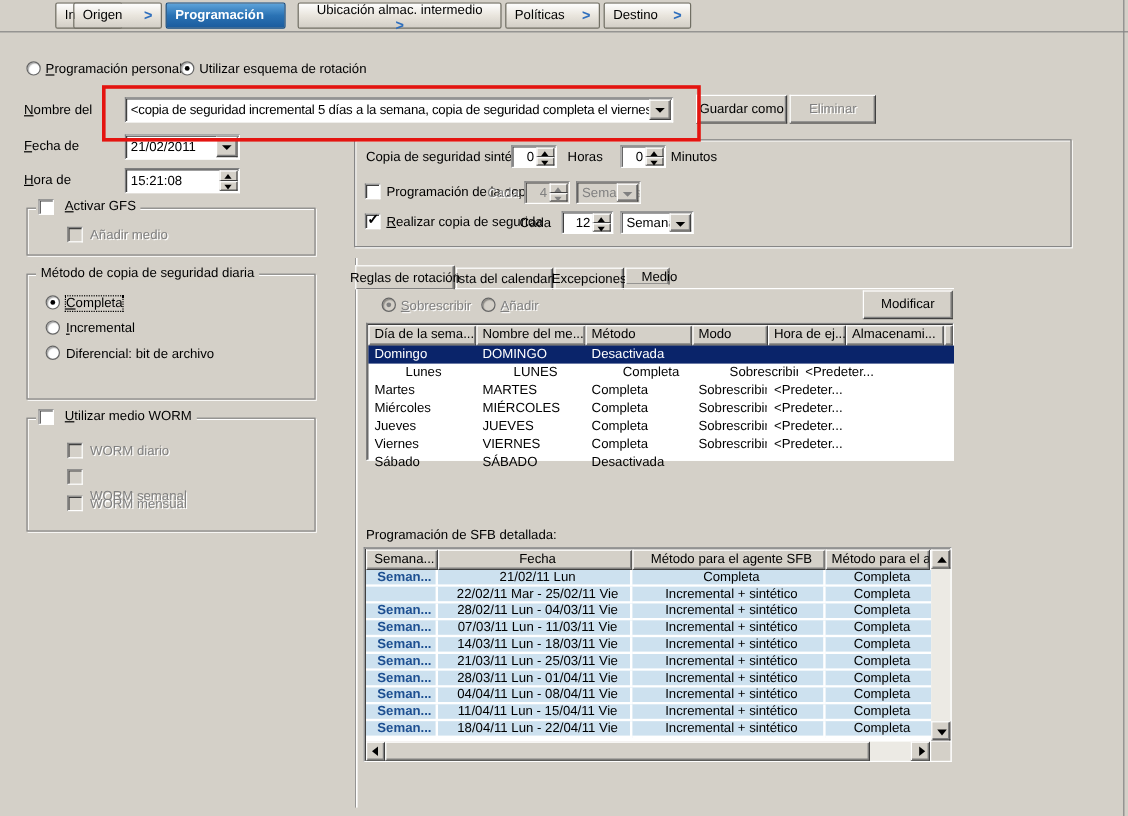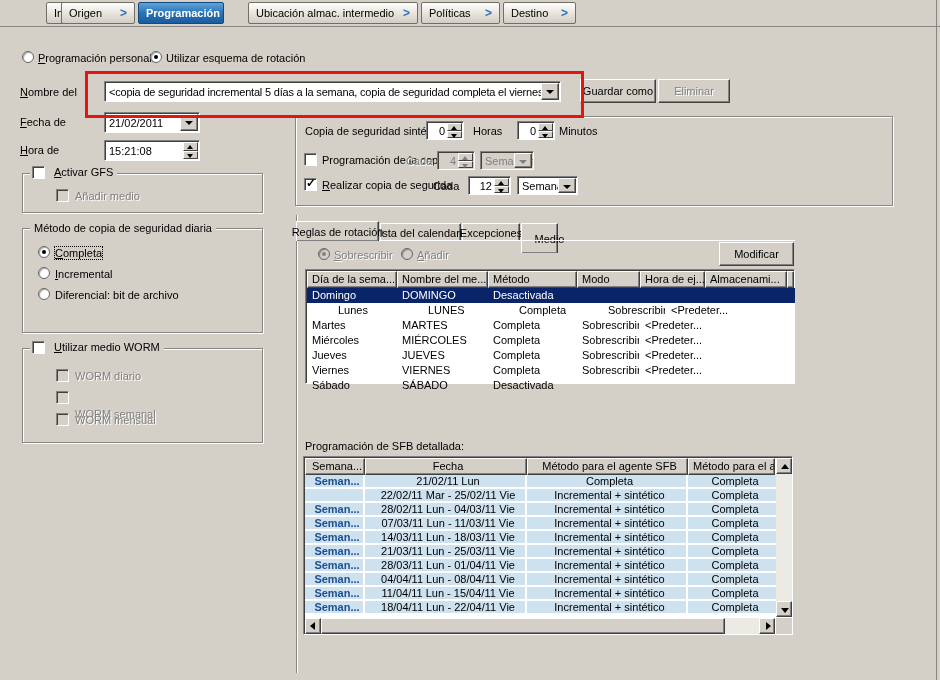--- a/index.html
+++ b/index.html
@@ -98,25 +98,25 @@
 
   <div class="tabstrip">
     <div class="tabbtn" style="left:2px;width:56px;margin-left:44px;">
       <span>Iniciar</span>
       <span class="chev">&gt;</span>
     </div>
     <div class="tabbtn" style="left:61px;width:74px;">
       <span>Origen</span>
       <span class="chev">&gt;</span>
     </div>
-    <div class="tabbtn active" style="left:138px;width:86px;gap:48px;">
+    <div class="tabbtn active" style="left:138px;width:100px;gap:48px;">
       <span>Programación</span>
       <span class="chev">&gt;</span>
     </div>
-    <div class="tabbtn" style="left:248px;width:170px;">
+    <div class="tabbtn" style="left:248px;width:170px;flex-direction:column;">
       <span>Ubicación almac. intermedio</span>
       <span class="chev">&gt;</span>
     </div>
     <div class="tabbtn" style="left:421px;width:79px;">
       <span>Políticas</span>
       <span class="chev">&gt;</span>
     </div>
     <div class="tabbtn" style="left:503px;width:73px;">
       <span>Destino</span>
       <span class="chev">&gt;</span>
@@ -240,21 +240,21 @@
 
   <div class="rtab active" style="left:296px;top:221px;width:83px;height:20px;">
       <span>Reglas de rotación</span>
     </div>
   <div class="rtab" style="left:380px;top:223px;width:81px;height:18px;">
       <span>Vista del calendario</span>
     </div>
   <div class="rtab" style="left:462px;top:223px;width:58px;height:18px;">
       <span>Excepciones</span>
     </div>
-  <div class="rtab" style="left:521px;top:223px;width:37px;height:30px;padding-left:20px;">
+  <div class="rtab" style="left:521px;top:223px;width:37px;height:14px;padding-left:20px;">
       <span>Medio</span>
     </div>
   <div class="abs" style="left:296px;top:240px;width:499px;height:1px;background:#fff;"></div>
 
   <span class="radio disabled" style="left:318px;top:248px;">
       <span class="dot"></span>
     </span>
   <span class="lbl dis ak" style="left:334px;top:249px;">Sobrescribir</span>
   <span class="radio disabled" style="left:401px;top:248px;"></span>
   <span class="lbl dis ak" style="left:417px;top:249px;">Añadir</span>

